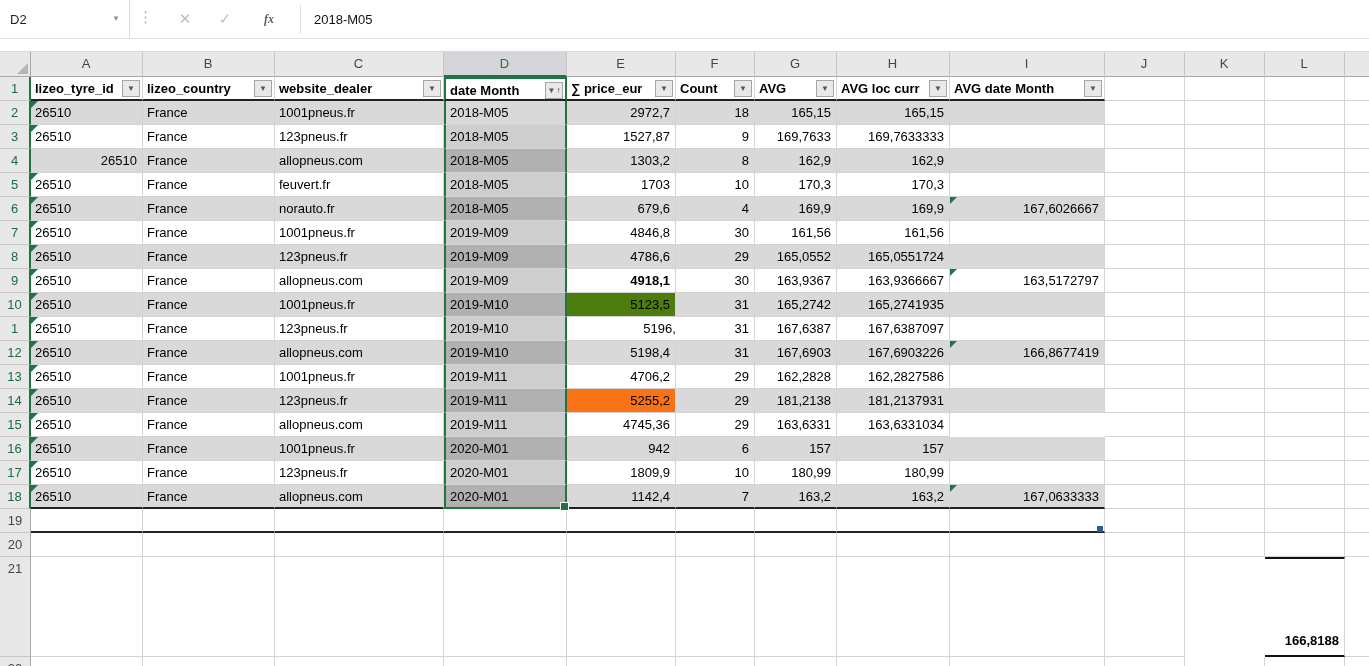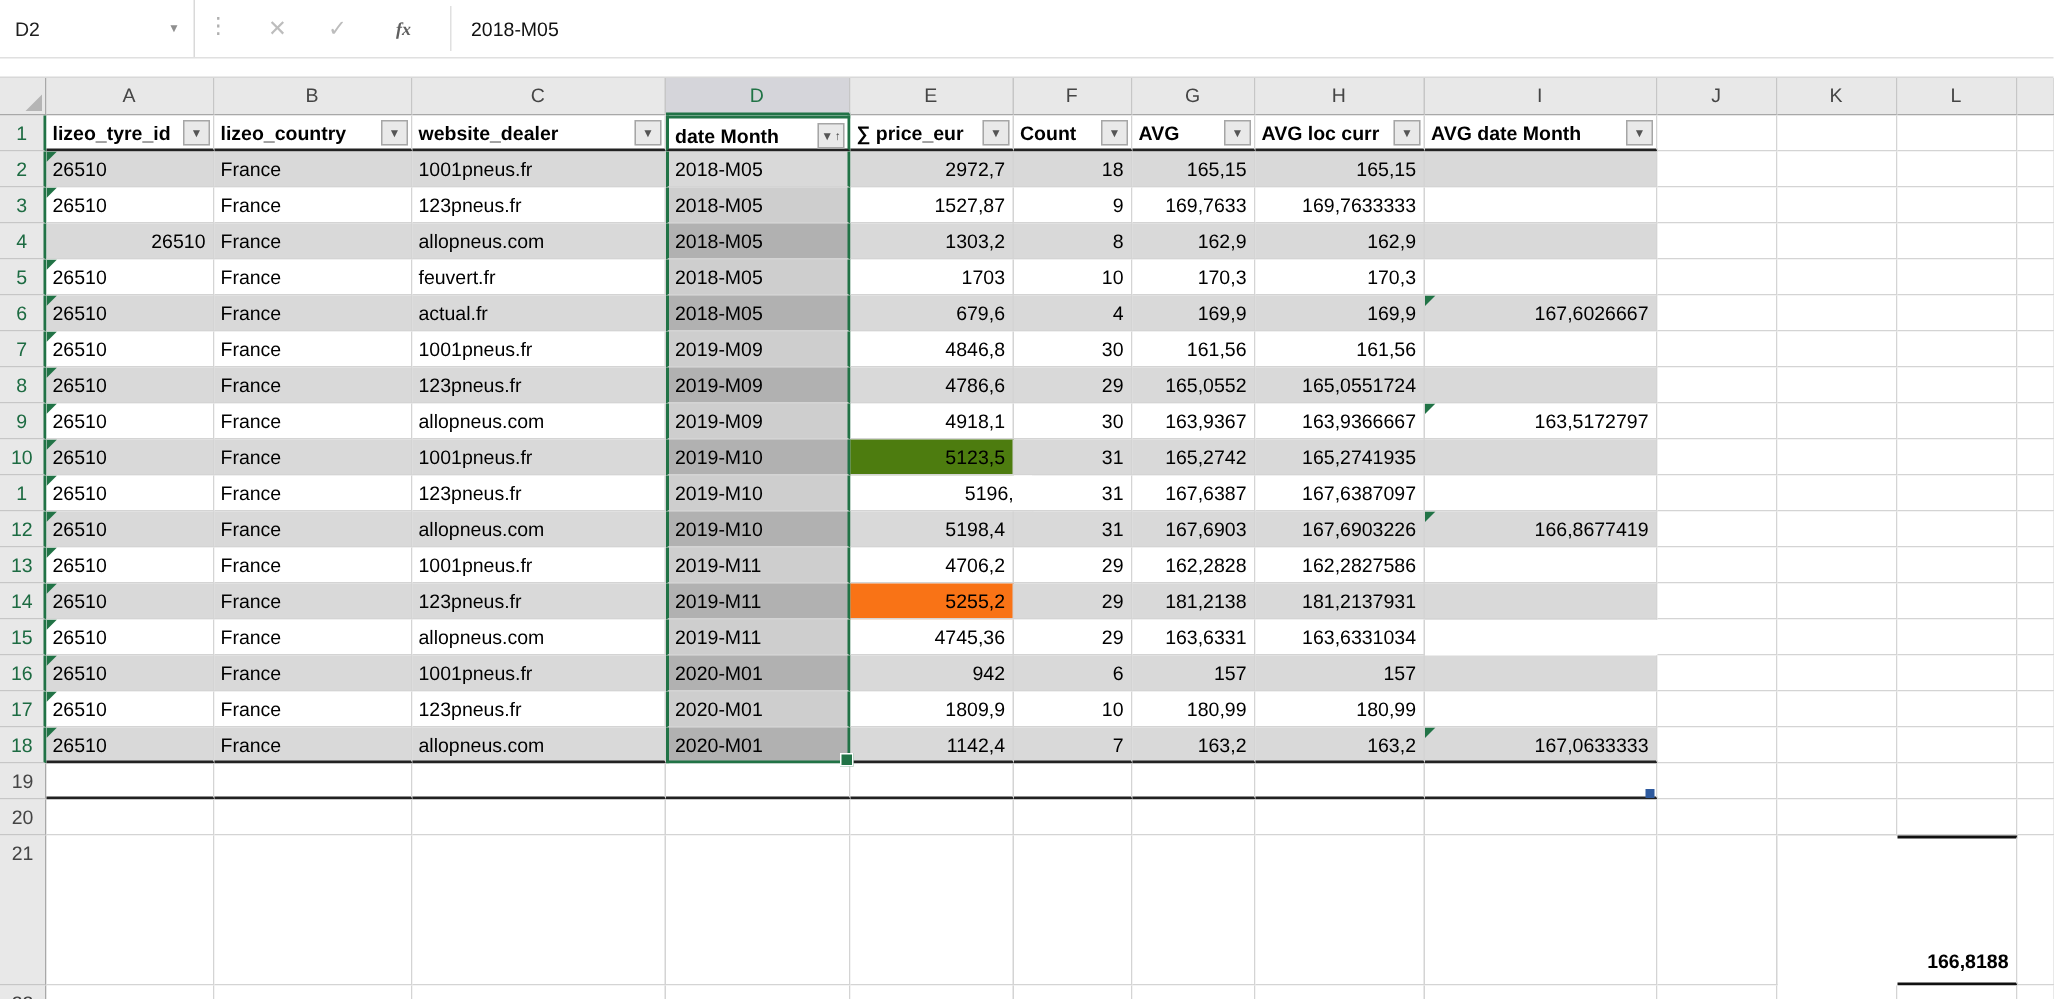--- a/index.html
+++ b/index.html
@@ -145,21 +145,21 @@
     <div class="cell num" style="left: 755px; top: 121px; width: 82px; height: 24px;">170,3</div>
     <div class="cell num" style="left: 837px; top: 121px; width: 113px; height: 24px;">170,3</div>
     <div class="cell num" style="left: 950px; top: 121px; width: 155px; height: 24px;"></div>
     <div class="cell" style="left: 1105px; top: 121px; width: 80px; height: 24px;"></div>
     <div class="cell" style="left: 1185px; top: 121px; width: 80px; height: 24px;"></div>
     <div class="cell" style="left: 1265px; top: 121px; width: 80px; height: 24px;"></div>
     <div class="cell" style="left: 1345px; top: 121px; width: 25px; height: 24px;"></div>
     <div class="cell rowhdr selrow" style="left: 0px; top: 145px; width: 31px; height: 24px;">6</div>
     <div class="cell" style="left: 31px; top: 145px; width: 112px; height: 24px; background: rgb(217, 217, 217);">26510<div class="err-tl"></div></div>
     <div class="cell" style="left: 143px; top: 145px; width: 132px; height: 24px; background: rgb(217, 217, 217);">France</div>
-    <div class="cell" style="left: 275px; top: 145px; width: 169px; height: 24px; background: rgb(217, 217, 217);">actual.fr</div>
+    <div class="cell" style="left: 275px; top: 145px; width: 169px; height: 24px; background: rgb(217, 217, 217);">norauto.fr</div>
     <div class="cell" style="left: 444px; top: 145px; width: 123px; height: 24px; background: rgb(177, 177, 177); border-left: 2px solid rgb(33, 115, 70); border-right: 2px solid rgb(33, 115, 70);">2018-M05</div>
     <div class="cell num" style="left: 567px; top: 145px; width: 109px; height: 24px; background: rgb(217, 217, 217);">679,6</div>
     <div class="cell num" style="left: 676px; top: 145px; width: 79px; height: 24px; background: rgb(217, 217, 217);">4</div>
     <div class="cell num" style="left: 755px; top: 145px; width: 82px; height: 24px; background: rgb(217, 217, 217);">169,9</div>
     <div class="cell num" style="left: 837px; top: 145px; width: 113px; height: 24px; background: rgb(217, 217, 217);">169,9</div>
     <div class="cell num" style="left: 950px; top: 145px; width: 155px; height: 24px; background: rgb(217, 217, 217);">167,6026667<div class="err-tl"></div></div>
     <div class="cell" style="left: 1105px; top: 145px; width: 80px; height: 24px;"></div>
     <div class="cell" style="left: 1185px; top: 145px; width: 80px; height: 24px;"></div>
     <div class="cell" style="left: 1265px; top: 145px; width: 80px; height: 24px;"></div>
     <div class="cell" style="left: 1345px; top: 145px; width: 25px; height: 24px;"></div>
@@ -189,21 +189,21 @@
     <div class="cell num" style="left: 950px; top: 193px; width: 155px; height: 24px; background: rgb(217, 217, 217);"></div>
     <div class="cell" style="left: 1105px; top: 193px; width: 80px; height: 24px;"></div>
     <div class="cell" style="left: 1185px; top: 193px; width: 80px; height: 24px;"></div>
     <div class="cell" style="left: 1265px; top: 193px; width: 80px; height: 24px;"></div>
     <div class="cell" style="left: 1345px; top: 193px; width: 25px; height: 24px;"></div>
     <div class="cell rowhdr selrow" style="left: 0px; top: 217px; width: 31px; height: 24px;">9</div>
     <div class="cell" style="left: 31px; top: 217px; width: 112px; height: 24px;">26510<div class="err-tl"></div></div>
     <div class="cell" style="left: 143px; top: 217px; width: 132px; height: 24px;">France</div>
     <div class="cell" style="left: 275px; top: 217px; width: 169px; height: 24px;">allopneus.com</div>
     <div class="cell" style="left: 444px; top: 217px; width: 123px; height: 24px; background: rgb(206, 206, 206); border-left: 2px solid rgb(33, 115, 70); border-right: 2px solid rgb(33, 115, 70);">2019-M09</div>
-    <div class="cell num" style="left: 567px; top: 217px; width: 109px; height: 24px;">4918,1</div>
+    <div class="cell num" style="left: 567px; top: 217px; width: 109px; height: 24px; font-weight: bold;">4918,1</div>
     <div class="cell num" style="left: 676px; top: 217px; width: 79px; height: 24px;">30</div>
     <div class="cell num" style="left: 755px; top: 217px; width: 82px; height: 24px;">163,9367</div>
     <div class="cell num" style="left: 837px; top: 217px; width: 113px; height: 24px;">163,9366667</div>
     <div class="cell num" style="left: 950px; top: 217px; width: 155px; height: 24px;">163,5172797<div class="err-tl"></div></div>
     <div class="cell" style="left: 1105px; top: 217px; width: 80px; height: 24px;"></div>
     <div class="cell" style="left: 1185px; top: 217px; width: 80px; height: 24px;"></div>
     <div class="cell" style="left: 1265px; top: 217px; width: 80px; height: 24px;"></div>
     <div class="cell" style="left: 1345px; top: 217px; width: 25px; height: 24px;"></div>
     <div class="cell rowhdr selrow" style="left: 0px; top: 241px; width: 31px; height: 24px;">10</div>
     <div class="cell" style="left: 31px; top: 241px; width: 112px; height: 24px; background: rgb(217, 217, 217);">26510<div class="err-tl"></div></div>

